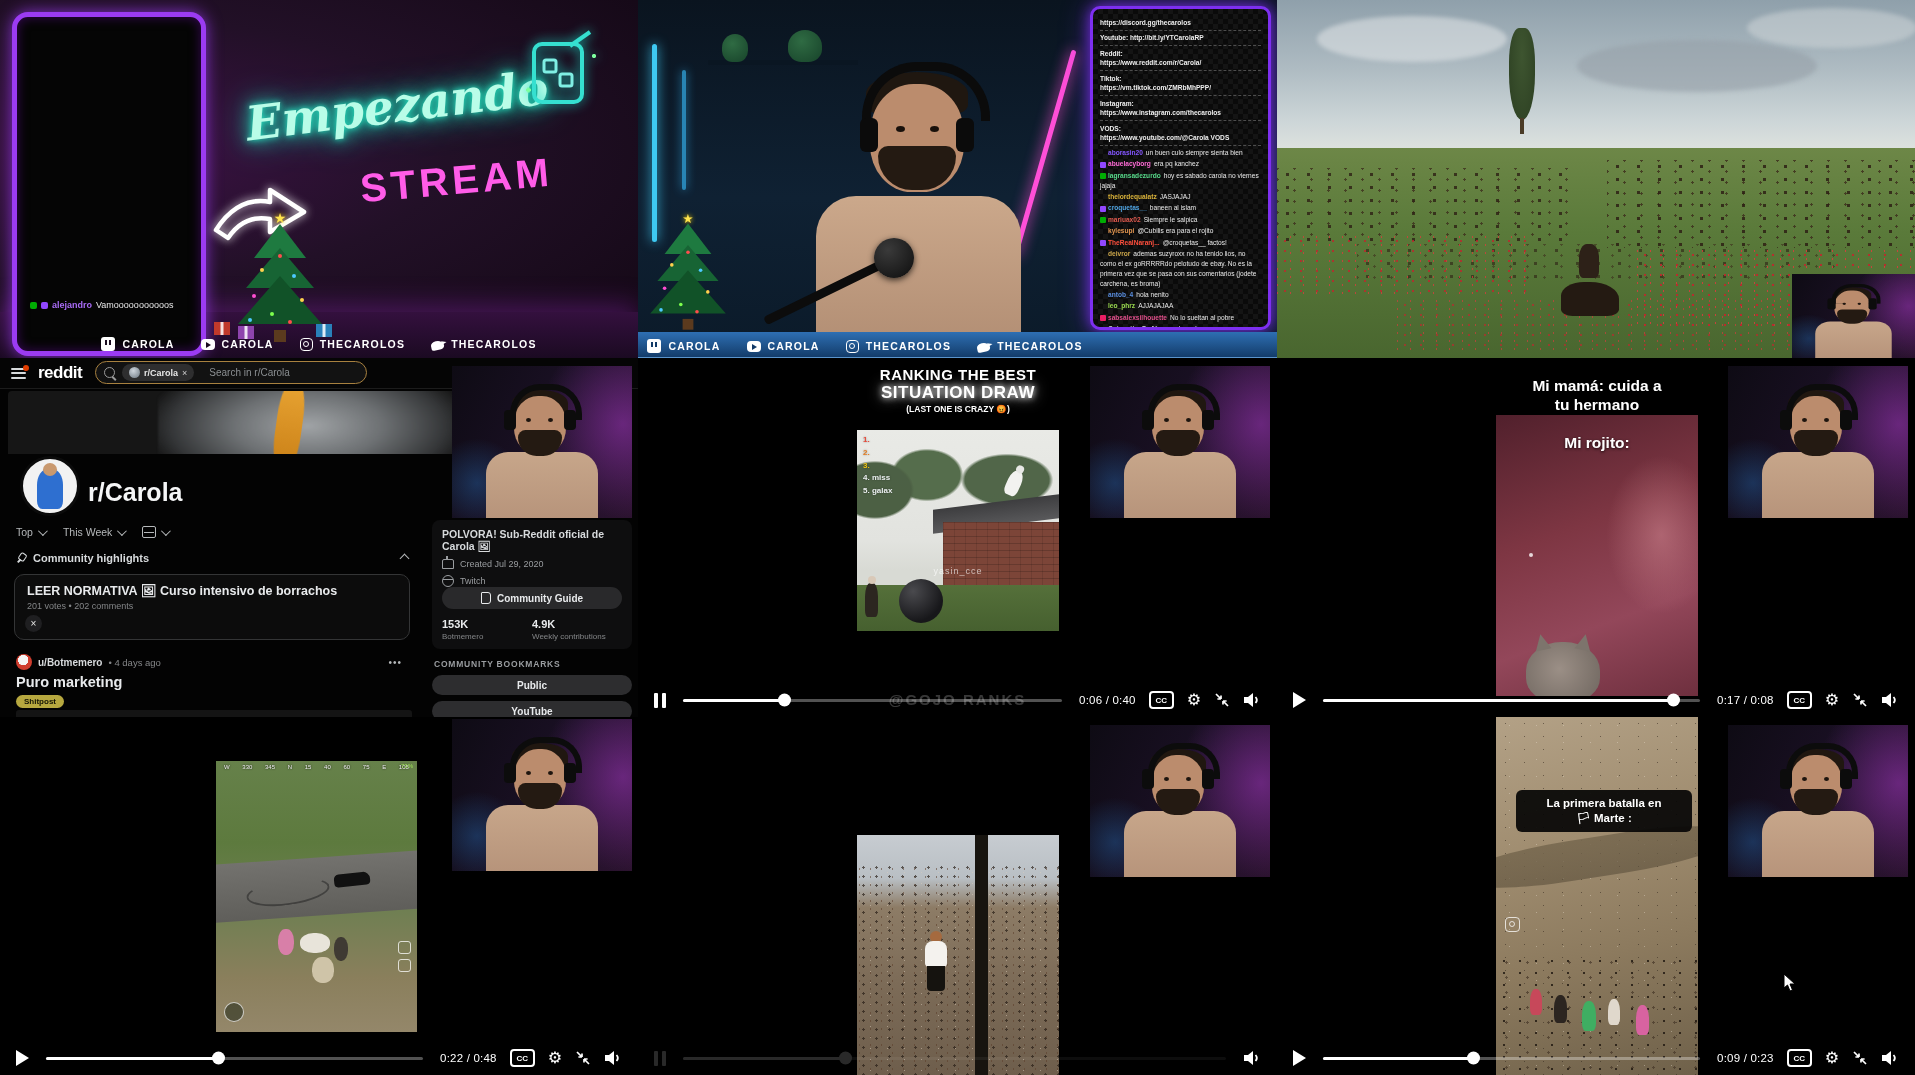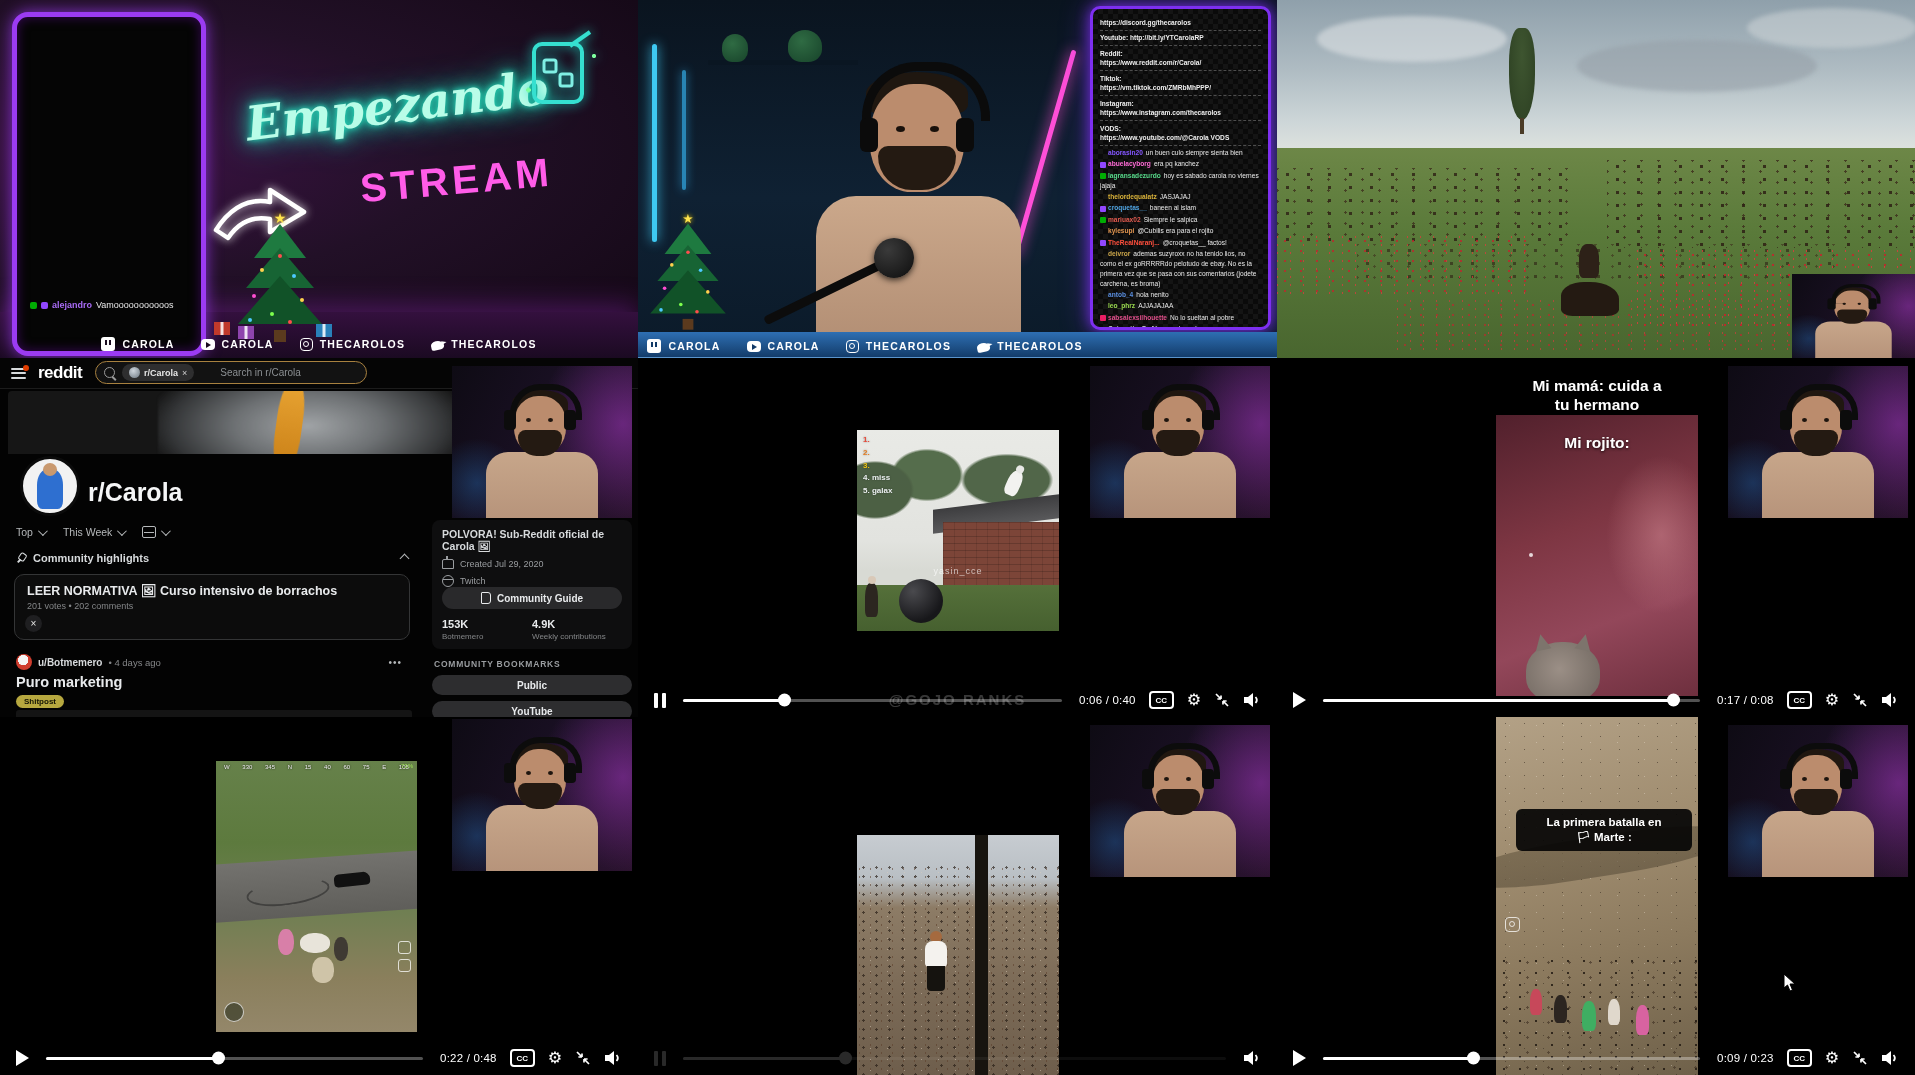--- a/index.html
+++ b/index.html
@@ -131,21 +131,21 @@
   .hamb i:nth-child(1){top:0}.hamb i:nth-child(2){top:4.5px}.hamb i:nth-child(3){top:9px}
   .hamb::after{content:"";position:absolute;right:-3px;top:-3px;width:6px;height:6px;border-radius:50%;background:#e03d00;}
   .r-logo{color:#fff;font-weight:bold;font-size:17px;margin-left:12px;letter-spacing:-.5px;}
   .r-search{position:absolute;left:95px;top:3px;width:272px;height:23px;border-radius:12px;background:#121212;border:1px solid #a8813f;display:flex;align-items:center;padding:0 8px;box-sizing:border-box;}
   .r-mag{width:9px;height:9px;border:1.6px solid #9a9a9a;border-radius:50%;position:relative;flex:0 0 auto;}
   .r-mag::after{content:"";position:absolute;left:8px;top:8px;width:5px;height:1.6px;background:#9a9a9a;transform:rotate(45deg);transform-origin:0 0;}
   .r-chip{display:flex;align-items:center;gap:4px;background:#2e2e2f;border-radius:10px;height:17px;padding:0 7px;margin-left:7px;flex:0 0 auto;cursor:pointer;}
   .r-chip .av{width:11px;height:11px;border-radius:50%;background:radial-gradient(circle at 40% 35%,#cfd6dd,#6b7680);}
   .r-chip b{color:#e6e6e6;font-size:9px;font-weight:bold;}
   .r-chip .x{color:#cfcfcf;font-size:9px;cursor:pointer;}
-  .r-search input{flex:1;background:transparent;border:none;outline:none;color:#d7dadc;font-size:10px;margin-left:24px;font-family:"Liberation Sans",sans-serif;}
+  .r-search input{flex:1;background:transparent;border:none;outline:none;color:#d7dadc;font-size:10px;margin-left:13px;font-family:"Liberation Sans",sans-serif;}
   .r-search input::placeholder{color:#8b8f92;}
   .r-banner{position:absolute;left:8px;top:33px;width:622px;height:63px;background:#161616;overflow:hidden;border-radius:4px 4px 0 0;}
   .r-banner .glass{position:absolute;left:150px;top:-30px;width:300px;height:130px;background:radial-gradient(ellipse at 50% 50%,#b9bdc0 0%,#7d8184 35%,#3a3c3e 65%,transparent 78%);opacity:.85;filter:blur(1px);}
   .r-banner .peel{position:absolute;left:268px;top:-10px;width:26px;height:90px;background:linear-gradient(180deg,#e8a433,#c97f16);border-radius:40%;transform:rotate(8deg);filter:blur(.5px);}
   .r-avatar{position:absolute;left:20px;top:98px;width:54px;height:54px;border-radius:50%;background:#f2f2f2;border:3px solid #0b0b0b;overflow:hidden;z-index:6;}
   .r-avatar .fig{position:absolute;left:14px;top:10px;width:26px;height:40px;background:#2e6fd0;border-radius:40% 40% 20% 20%;}
   .r-avatar .fhead{position:absolute;left:20px;top:4px;width:14px;height:13px;background:#c9996f;border-radius:50%;}
   .r-name{position:absolute;left:88px;top:120px;color:#f5f6f7;font-size:25px;font-weight:bold;z-index:6;}
   .r-filters{position:absolute;left:16px;top:168px;display:flex;align-items:center;gap:18px;color:#b5b8ba;font-size:10.5px;}
   .r-filters .f{display:flex;align-items:center;gap:5px;cursor:pointer;}
@@ -257,21 +257,21 @@
   
   #t9 .clip{left:219px;top:0;width:202px;height:358px;background:linear-gradient(165deg,#b3a186 0%,#a08d70 35%,#8c7a5e 65%,#6f614a 100%);}
   #t9 .terrain{position:absolute;left:0;top:0;width:100%;height:100%;
     background-image:radial-gradient(circle 1.6px,rgba(50,40,28,.55) 55%,transparent 60%),radial-gradient(circle 1.2px,rgba(235,225,210,.4) 55%,transparent 60%);
     background-size:19px 13px,27px 17px;}
   #t9 .ridge{position:absolute;left:-30px;top:120px;width:260px;height:40px;background:linear-gradient(180deg,rgba(120,105,80,.9),rgba(90,78,58,.6));transform:rotate(-9deg);border-radius:40%;}
   #t9 .crowdline{position:absolute;left:0;bottom:0;width:100%;height:120px;
     background-image:radial-gradient(circle 2.4px,rgba(30,22,15,.8) 55%,transparent 60%),radial-gradient(circle 2px,rgba(70,55,40,.7) 55%,transparent 60%);
     background-size:16px 12px,21px 15px;}
   #t9 .fig{position:absolute;border-radius:45% 45% 25% 25%;z-index:2;}
-  #t9 .capbox9{position:absolute;left:239px;top:92px;width:168px;background:rgba(5,5,5,.92);border-radius:6px;padding:6px 4px;z-index:4;
+  #t9 .capbox9{position:absolute;left:239px;top:73px;width:168px;background:rgba(5,5,5,.92);border-radius:6px;padding:6px 4px;z-index:4;
     color:#fff;font-weight:bold;font-size:11.5px;line-height:1.3;text-align:center;white-space:pre-line;}
   #t9 .igmark{position:absolute;left:228px;top:200px;width:13px;height:13px;border:1.6px solid rgba(255,255,255,.75);border-radius:4px;z-index:4;}
   #t9 .igmark::after{content:"";position:absolute;left:3px;top:3px;width:4px;height:4px;border:1.5px solid rgba(255,255,255,.75);border-radius:50%;}
   #t9 .facecam{right:7px;top:8px;}
   .cursor{position:absolute;z-index:60;filter:drop-shadow(0 1px 1px rgba(0,0,0,.7));}
 </style>
 </head>
 <body>
 
 <div class="grid">
@@ -594,20 +594,25 @@
             </div>
         </div>
       </div>
       <div class="r-bm-label">COMMUNITY BOOKMARKS</div>
       <div class="r-bm-btn">Public</div>
       <div class="r-bm-btn">YouTube</div>
     </div>
   </section>
 
   <section class="tile" id="t5">
+    <div class="cliptitle">
+      <div class="l1">RANKING THE BEST</div>
+      <div class="l2">SITUATION DRAW</div>
+      <div class="l3">(LAST ONE IS CRAZY 😡)</div>
+    </div>
     <div class="clip">
       <div class="trees"></div>
       <div class="roof"></div>
       <div class="bldg"></div>
       <div class="jumper"></div>
       <div class="grass"></div>
       <div class="ball"></div>
       <div class="walker"></div>
       <div class="ovl">
 

